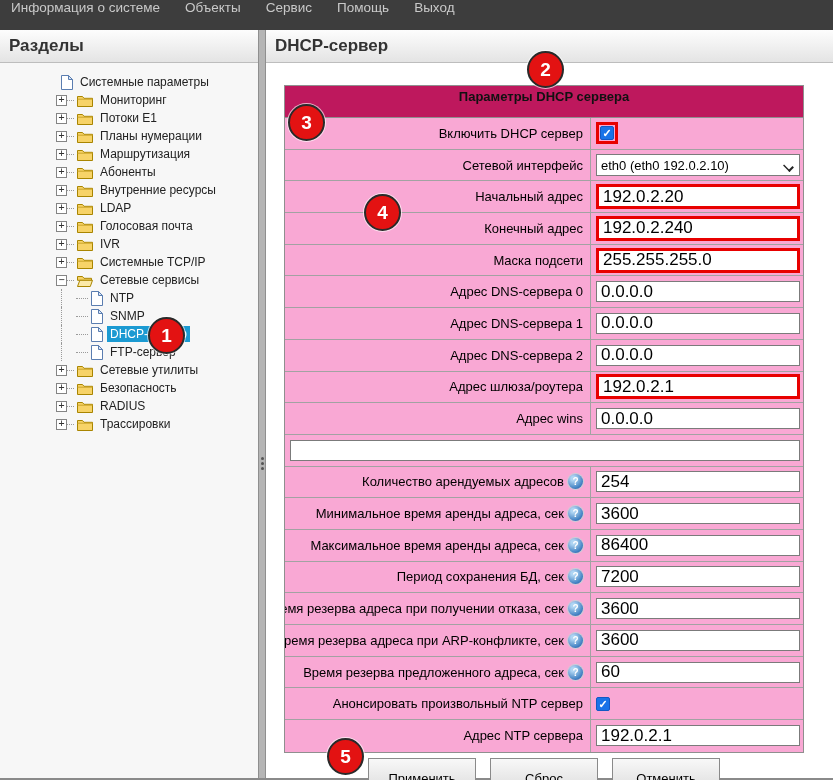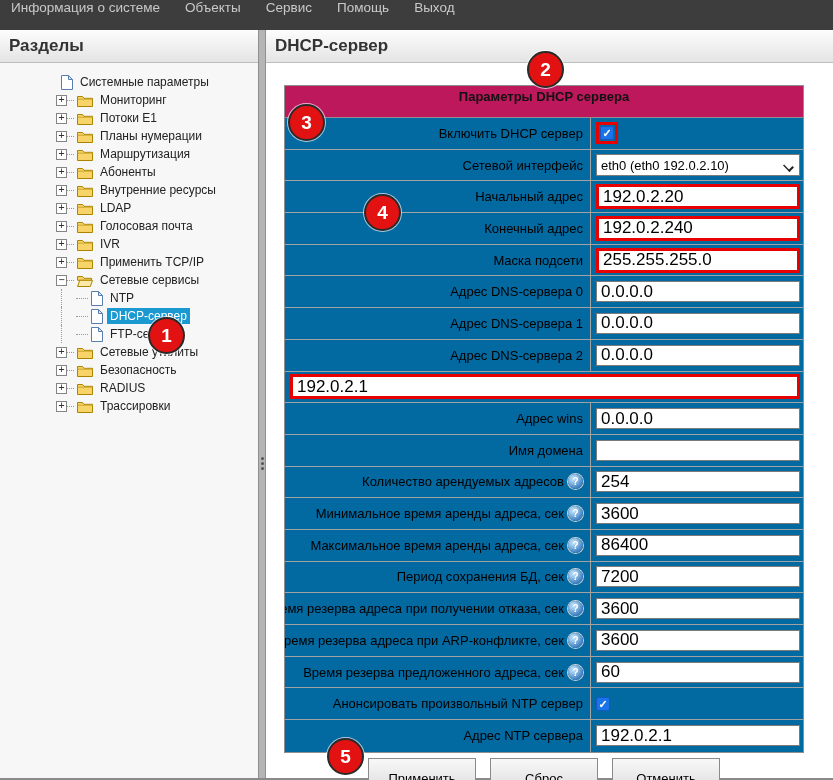--- a/index.html
+++ b/index.html
@@ -30,21 +30,21 @@
   .child-indent { flex:0 0 15px; align-self:stretch; border-left:1px dotted #9a9a9a; margin-left:5px; }
   .tree-icon { margin:0 4px 0 3px; display:flex; align-items:center; }
   .tree-label { padding:1px 3px; color:#222; }
   .tree-label.selected { background:#1b9ad2; color:#fff; }
 
   
   .main-body { padding:22px 0 0 18px; position:relative; }
   .form-table { width:520px; }
   .t-header { height:32px; line-height:21px; background:#be185d; border:1px solid #8f8f8f; border-bottom:none; text-align:center; font-weight:bold; font-size:13px; color:#111; }
   .t-body { border:1px solid #8f8f8f; }
-  .t-row { display:flex; height:31.7px; border-bottom:1px solid #a2a2a2; background:#0369a1; }
+  .t-row { display:flex; height:31.7px; border-bottom:1px solid #a2a2a2; background:#f9a8d4; }
   .t-row:last-child { border-bottom:none; }
   .cell-label { width:306px; border-right:1px solid #a2a2a2; display:flex; align-items:center; justify-content:flex-end; padding-right:7px; font-size:13px; color:#000; gap:4px; white-space:nowrap; overflow:hidden; }
   .cell-value { flex:1; display:flex; align-items:center; padding:0 3px 0 5px; }
   input.field { width:100%; height:21px; border:1px solid #7b7b7b; background:#fff; font-size:17px; padding:0 4px; font-family:inherit; color:#000; }
   input.field.hl { border:3px solid #e80000; height:25px; }
   .select-box { width:100%; height:22px; border:1px solid #7b7b7b; background:#fff; display:flex; align-items:center; justify-content:space-between; font-size:13px; padding:0 6px 0 4px; cursor:pointer;gap:29px; }
   .chev { width:9px; height:9px; display:inline-block; position:relative; }
   .chev::before { content:""; position:absolute; left:0; top:1px; width:7px; height:7px; border-right:2px solid #222; border-bottom:2px solid #222; transform:rotate(45deg) scale(1,.7); }
   .checkbox { width:14px; height:14px; background:#1a73e8; border:1px solid #1259c4; border-radius:2px; color:#fff; font-size:11px; line-height:12px; text-align:center; font-weight:bold; cursor:pointer; }
   .red-wrap { border:3px solid #e80000; padding:1px; line-height:0; display:inline-flex; }
@@ -188,21 +188,21 @@
           </div>
           <div class="tree-row">
             <span class="toggle">+</span>
             <span class="conn"></span>
             <span class="tree-icon">
               <svg width="16" height="13" viewBox="0 0 16 13">
                 <path d="M0.5 2.5 h5 l1.5 1.8 h8.5 v8.2 h-15 z" fill="#f7d368" stroke="#a98500"></path>
                 <path d="M0.5 5.2 h15" stroke="#caa52c" fill="none"></path>
               </svg>
             </span>
-            <span class="tree-label">Применить TCP/IP</span>
+            <span class="tree-label">Системные TCP/IP</span>
           </div>
           <div class="tree-row">
             <span class="toggle">−</span>
             <span class="conn"></span>
             <span class="tree-icon">
               <svg width="16" height="13" viewBox="0 0 16 13">
                 <path d="M0.5 2.5 h5 l1.5 1.8 h7.5 v2 h-14 z" fill="#f7d368" stroke="#a98500"></path>
                 <path d="M2.8 6.3 h12.7 l-2.2 6.2 h-12.8 z" fill="#fbe9a8" stroke="#a98500"></path>
               </svg>
             </span>
@@ -211,20 +211,31 @@
           <div class="tree-row">
             <span class="child-indent"></span>
             <span class="conn-child"></span>
             <span class="tree-icon">
               <svg width="12" height="15" viewBox="0 0 12 15">
                 <path d="M0.5 0.5 h7 l4 4 v10 h-11 z" fill="#fff" stroke="#5a7db0"></path>
                 <path d="M7.5 0.5 v4 h4 z" fill="#d8e6f8" stroke="#5a7db0"></path>
               </svg>
             </span>
             <span class="tree-label">NTP</span>
+          </div>
+          <div class="tree-row">
+            <span class="child-indent"></span>
+            <span class="conn-child"></span>
+            <span class="tree-icon">
+              <svg width="12" height="15" viewBox="0 0 12 15">
+                <path d="M0.5 0.5 h7 l4 4 v10 h-11 z" fill="#fff" stroke="#5a7db0"></path>
+                <path d="M7.5 0.5 v4 h4 z" fill="#d8e6f8" stroke="#5a7db0"></path>
+              </svg>
+            </span>
+            <span class="tree-label">SNMP</span>
           </div>
           <div class="tree-row">
             <span class="child-indent"></span>
             <span class="conn-child"></span>
             <span class="tree-icon">
               <svg width="12" height="15" viewBox="0 0 12 15">
                 <path d="M0.5 0.5 h7 l4 4 v10 h-11 z" fill="#fff" stroke="#5a7db0"></path>
                 <path d="M7.5 0.5 v4 h4 z" fill="#d8e6f8" stroke="#5a7db0"></path>
               </svg>
             </span>
@@ -367,36 +378,36 @@
               </div>
               <div class="t-row">
                 <div class="cell-label">
                   <span>Адрес DNS-сервера 2</span>
                 </div>
                 <div class="cell-value">
                   <input class="field" value="0.0.0.0" style="">
                 </div>
               </div>
               <div class="t-row">
+                <div class="cell-label">
+                  <span>Адрес шлюза/роутера</span>
+                </div>
                 <div class="cell-value">
                   <input class="field hl" value="192.0.2.1" style="">
                 </div>
               </div>
               <div class="t-row">
                 <div class="cell-label">
                   <span>Адрес wins</span>
                 </div>
                 <div class="cell-value">
                   <input class="field" value="0.0.0.0" style="">
                 </div>
               </div>
               <div class="t-row">
-                <div class="cell-label">
-                  <span>Имя домена</span>
-                </div>
                 <div class="cell-value">
                   <input class="field" style="">
                 </div>
               </div>
               <div class="t-row">
                 <div class="cell-label">
                   <span>Количество арендуемых адресов</span>
                   <span class="help">?</span>
                 </div>
                 <div class="cell-value">

